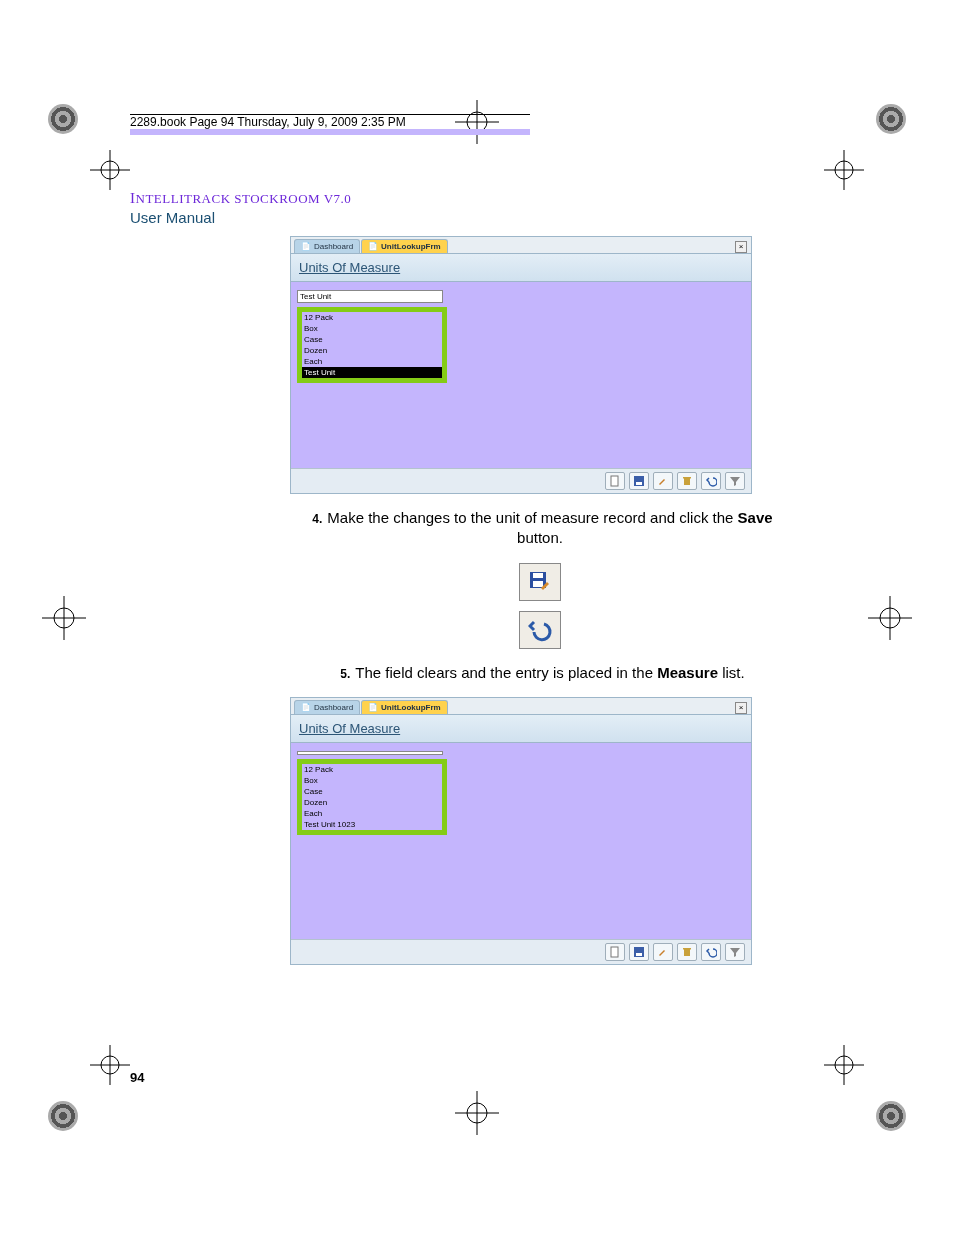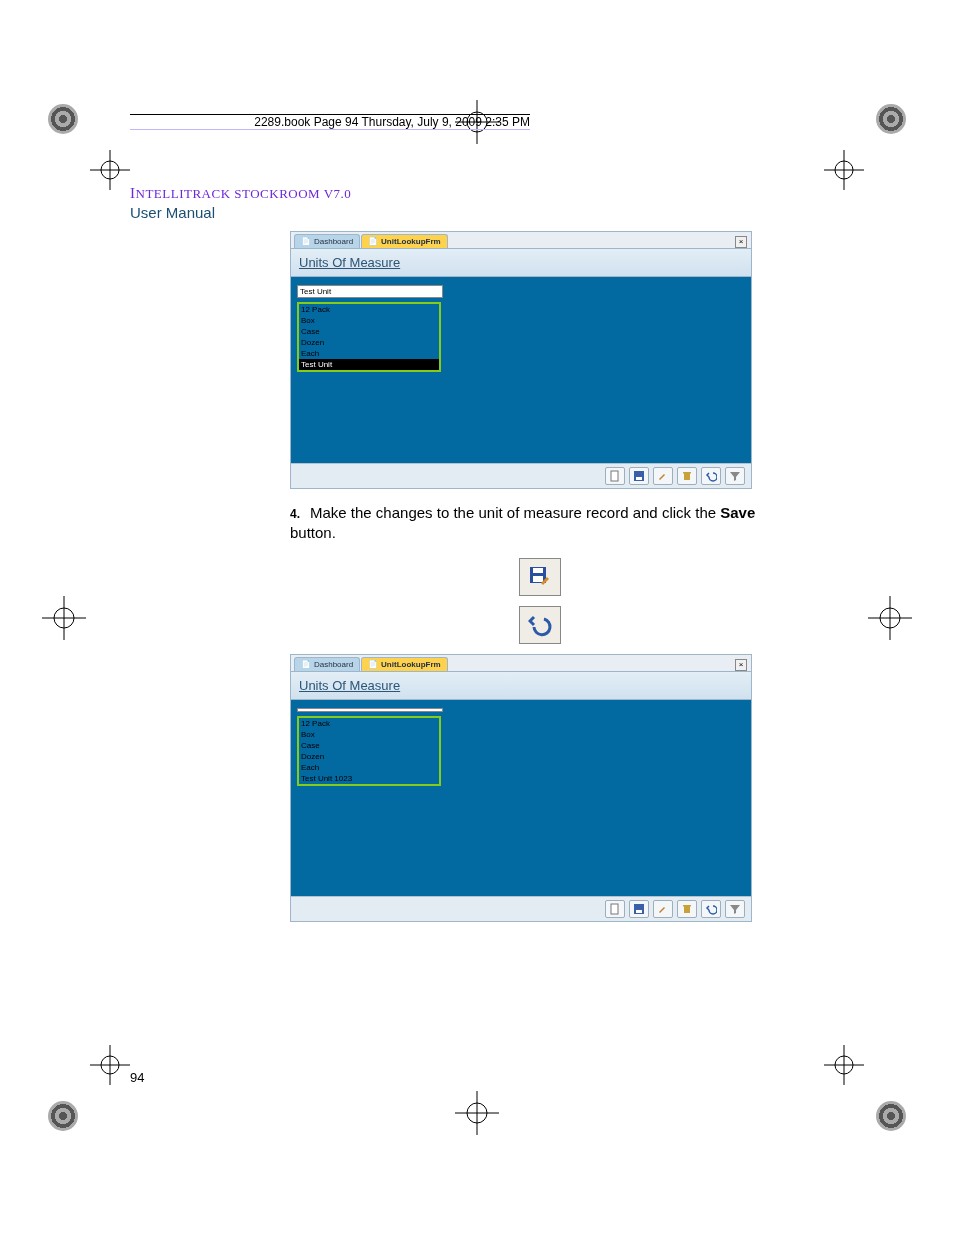--- a/index.html
+++ b/index.html
@@ -33,27 +33,26 @@
   .ring4r { right: 48px; bottom: 104px; }
 
   .page {
     position: absolute;
     left: 130px;
     top: 112px;
     width: 690px;
   }
   .page-meta {
     font-size: 12px;
-    border-bottom: 1px solid #c4b5fd;
+    border-bottom: 6px solid #c4b5fd;
     border-top: 1px solid #000;
     padding: 0 0;
     margin-bottom: 55px;
     display: inline-block;
     width: 400px;
-    text-align: right;
   }
   .doc-title {
     font-size: 13px;
     color: #6d28d9;
     letter-spacing: 0.5px;
     font-variant: small-caps;
     font-family: Liberation Serif, serif;
   }
   .doc-subtitle {
     font-size: 15px;
@@ -104,34 +103,34 @@
   .title2 {
     padding: 6px 8px;
     background: linear-gradient(#e3eef6,#d0e1ef);
     color: #2c5576;
     font-size: 13px;
     border-bottom: 1px solid #9db6c9;
     text-decoration: underline;
   }
   .panel {
     padding: 8px 6px;
-    background: #0369a1;
+    background: #c4b5fd;
     height: 170px;
   }
   .panel2 { height: 180px; }
   .input {
     border: 1px solid #888;
     font-size: 8px;
     padding: 1px 2px;
     width: 140px;
     background: #fff;
     color: #000;
   }
   .list {
-    border: 2px solid #84cc16;
+    border: 5px solid #84cc16;
     width: 140px;
     margin-top: 4px;
   }
   .list .row {
     font-size: 8px;
     padding: 1px 2px;
     color: #000;
   }
   .list .row.sel {
     background: #000;
@@ -149,39 +148,39 @@
     width: 18px; height: 16px;
     border: 1px solid #9faeba;
     background: #f3f7fa;
     border-radius: 2px;
     display: flex;
     align-items: center;
     justify-content: center;
   }
   .tbtn svg { width: 12px; height: 12px; }
 
-  .body-text { font-size: 15px; line-height: 1.35; margin: 14px 0; }
+  .body-text { font-size: 15px; line-height: 1.35; margin: 14px 0; text-align: center; }
   .num { font-weight: bold; font-size: 12px; display: inline-block; width: 20px; }
   .indent { margin-left: 22px; }
   .icon-block {
     margin: 10px auto;
     width: 40px; height: 36px;
     border: 1px solid #888;
     background: #f0ede6;
     display: flex;
     align-items: center;
     justify-content: center;
   }
   .page-outer { position: relative; }
   .footer-num {
     position: absolute;
     left: 130px;
     bottom: 150px;
     font-size: 13px;
-    font-weight: normal;
+    font-weight: bold;
     margin-top: 26px;
   }
 </style>
 </head>
 <body>
 
 <div class="ring ring1l"></div>
 <div class="ring ring4l"></div>
 <div class="ring ring1r"></div>
 <div class="ring ring4r"></div>
@@ -316,20 +315,23 @@
     </div>
 
 
     <div class="icon-block">
       <svg width="24" height="24" viewBox="0 0 24 24">
         <path d="M16 6a8 8 0 1 1-10 8" fill="none" stroke="#2b5aa8" stroke-width="3"></path>
         <path d="M6 4l-4 4 4 4" fill="none" stroke="#2b5aa8" stroke-width="3"></path>
       </svg>
     </div>
 
+    <div class="body-text">
+      <span class="num">5.</span><span>The field clears and the entry is placed in the </span><b>Measure</b><span> list.</span>
+    </div>
 
     <div class="window">
       <div class="tabbar">
         <div class="tab inactive">
           <span>📄</span>
           <span>Dashboard</span>
         </div>
         <div class="tab active">
           <span>📄</span>
           <span>UnitLookupFrm</span>

